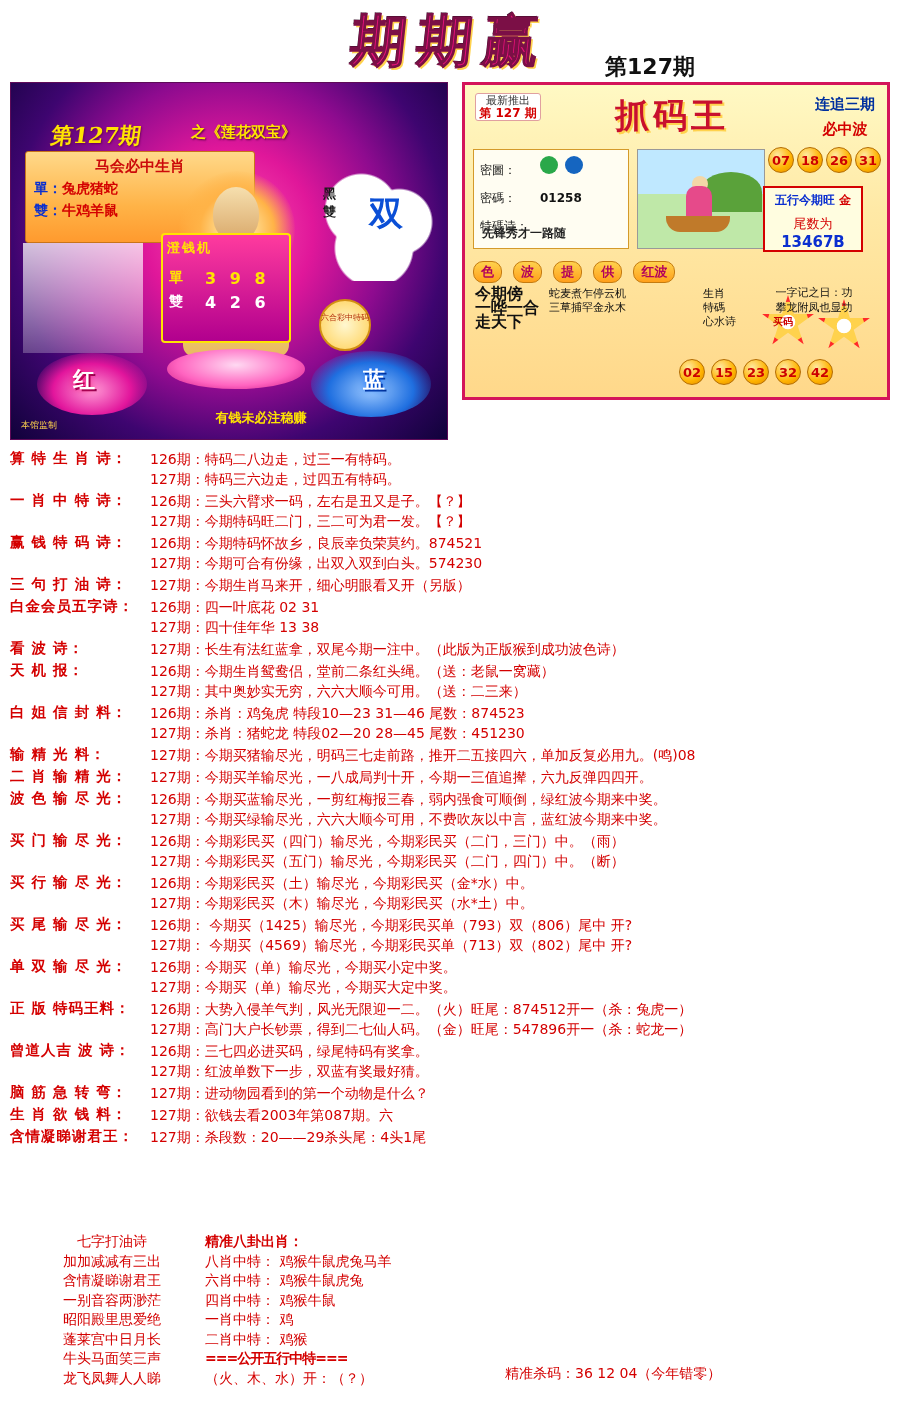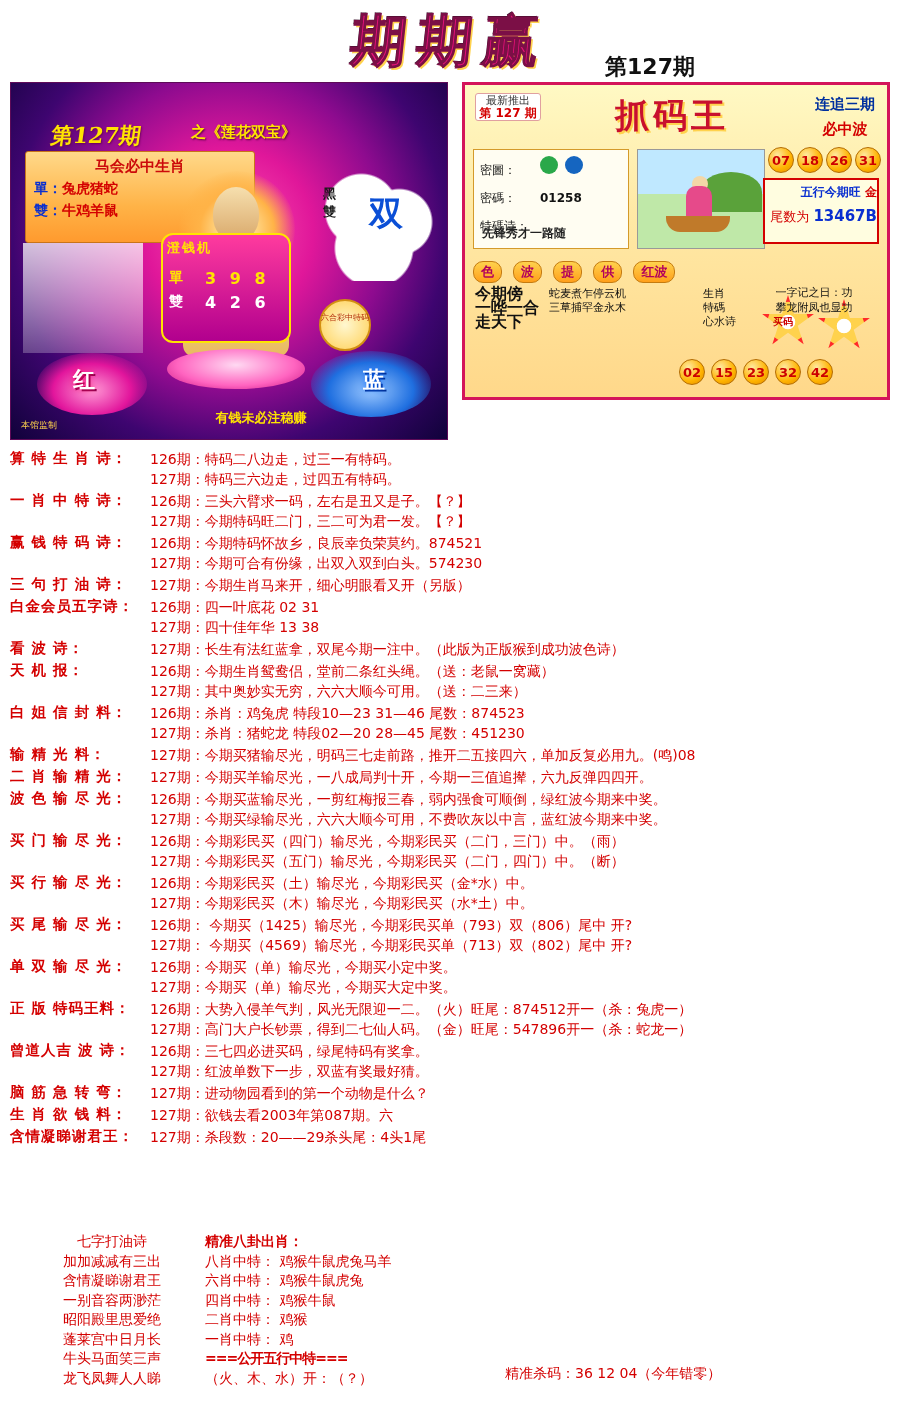--- a/index.html
+++ b/index.html
@@ -117,21 +117,21 @@
     background:radial-gradient(circle at 40% 40%, #fff 0 34%, rgba(255,255,255,0) 36%),
                radial-gradient(circle at 70% 50%, #fff 0 30%, rgba(255,255,255,0) 32%),
                radial-gradient(circle at 50% 72%, #fff 0 36%, rgba(255,255,255,0) 38%);
   }
   .pl-cloud .t1 { position:absolute; left:12px; top:22px; font-size:13px; font-weight:bold; color:#1a1a1a;}
   .pl-cloud .t2 { position:absolute; left:12px; top:40px; font-size:13px; font-weight:bold; color:#1a1a1a;}
   .pl-cloud .big { position:absolute; left:58px; top:28px; font-size:34px; font-weight:bold; color:#0b4fd6; text-shadow:1px 1px 0 #fff;}
   .pl-board {
     position:absolute; left:150px; top:150px; width:130px; height:110px;
     background:linear-gradient(180deg,#ff3b9e,#b1008e);
-    border:2px solid #ffe400; border-radius:12px;
+    border:2px solid #ffe400; border-radius:4px;
     color:#fff;
   }
   .pl-board .nums { position:absolute; left:42px; top:34px; color:#ffe400; font-size:16px; font-weight:bold; letter-spacing:4px;}
   .pl-board .nums2 { position:absolute; left:42px; top:58px; color:#fff; font-size:16px; font-weight:bold; letter-spacing:4px;}
   .pl-board .lab { position:absolute; left:6px; top:34px; font-size:14px; font-weight:bold; color:#ffe400;}
   .pl-board .lab2 { position:absolute; left:6px; top:58px; font-size:14px; font-weight:bold; color:#fff;}
   .pl-board .top { position:absolute; left:4px; top:4px; font-size:13px; font-weight:bold; color:#ffe400; letter-spacing:2px;}
   .pl-bottom-txt {
     position:absolute; left:150px; top:326px; width:200px;
     font-size:13px; font-weight:bold; color:#ffe400; text-align:center;
@@ -195,22 +195,22 @@
   .pr-pic .head2 { position:absolute; left:54px; top:26px; width:16px; height:16px; border-radius:50%; background:#f3d7a8;}
   .pr-nums { position:absolute; right:6px; top:0; width:118px; }
   .pr-nums .row1 { display:flex; gap:3px; justify-content:flex-end; }
   .numball {
     width:26px; height:26px; border-radius:50%;
     background:radial-gradient(circle at 35% 30%, #ffe9a0, #ffb300 60%, #e08a00);
     border:1px solid #b36b00;
     color:#c00; font-size:13px; font-weight:bold; text-align:center; line-height:25px;
   }
   .pr-goldbox {
-    margin-top:5px; width:116px; height:66px; background:#fffde0;
-    border:2px solid #d40000; text-align:right; padding-top:4px;
+    margin-top:13px; width:100px; height:66px; background:#fffde0;
+    border:2px solid #d40000; text-align:center; padding-top:4px;
   }
   .pr-goldbox .t1 { font-size:12px; color:#0a2fd0; font-weight:bold;}
   .pr-goldbox .t1 b { color:#d40000; }
   .pr-goldbox .t2 { font-size:13px; color:#d40000; font-weight:normal; margin-top:6px;}
   .pr-goldbox .t2 b { color:#0a2fd0; font-size:15px;}
   .pr-colorrow {
     position:absolute; left:8px; top:176px; width:300px; height:26px;
   }
   .tagpill {
     display:inline-block; padding:1px 7px; margin-right:6px;
@@ -567,21 +567,21 @@
       <div>昭阳殿里思爱绝</div>
       <div>蓬莱宫中日月长</div>
       <div>牛头马面笑三声</div>
       <div>龙飞凤舞人人睇</div>
     </div>
     <div class="bl-mid">
       <div class="hdr">精准八卦出肖：</div>
       <div>八肖中特：  鸡猴牛鼠虎兔马羊</div>
       <div>六肖中特：  鸡猴牛鼠虎兔</div>
       <div>四肖中特：  鸡猴牛鼠</div>
+      <div>一肖中特：  鸡</div>
       <div>二肖中特：  鸡猴</div>
-      <div>一肖中特：  鸡</div>
       <div class="eq">===公开五行中特===</div>
       <div>（火、木、水）开：（？）</div>
     </div>
     <div class="bl-kill">精准杀码：36  12  04（今年错零）</div>
   </div>
 
 </div>
 
 </body></html>

